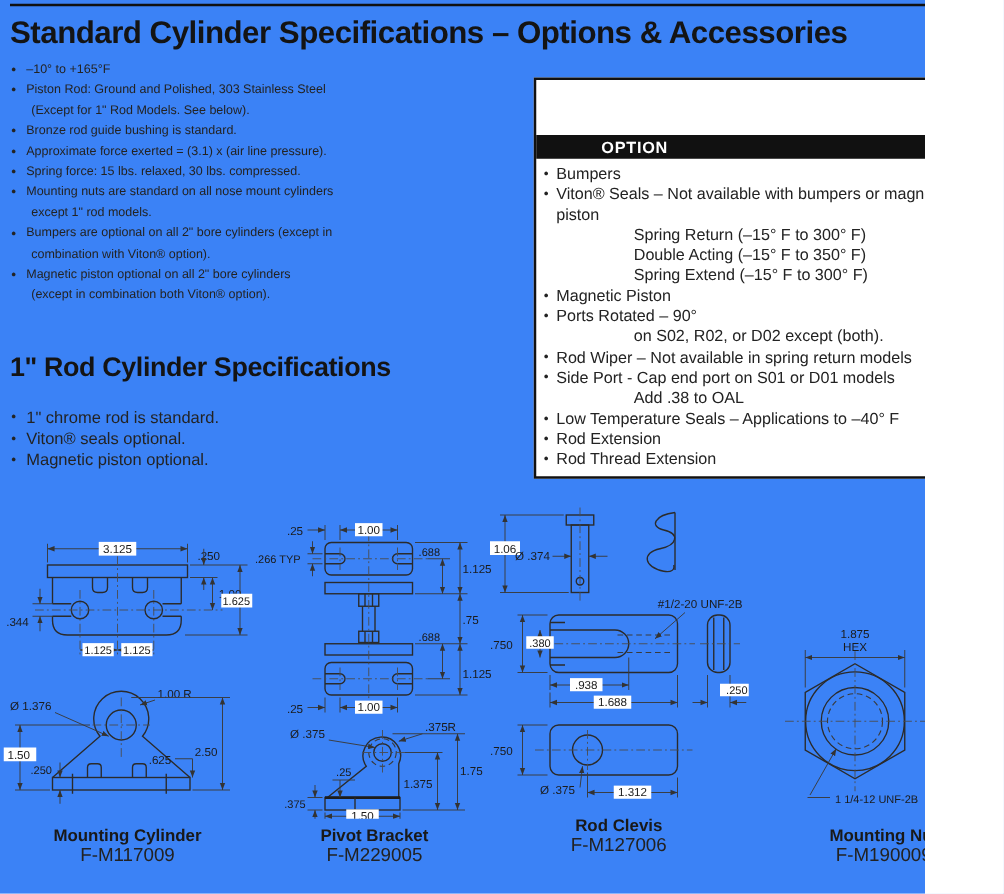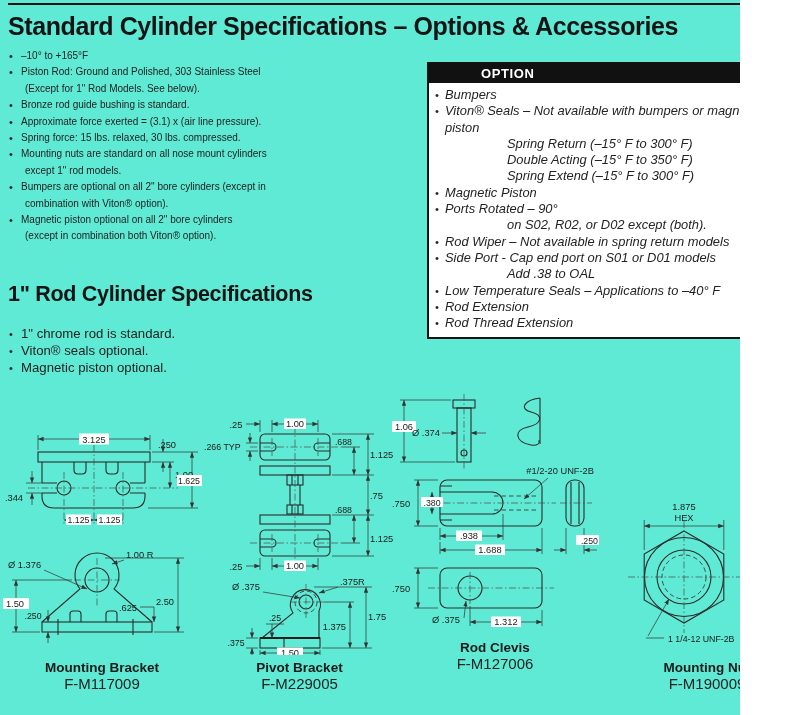--- a/index.html
+++ b/index.html
@@ -1,38 +1,38 @@
 <!DOCTYPE html>
 <html><head>
 <meta charset="utf-8">
 <style>
   * { margin:0; padding:0; box-sizing:border-box; }
   html,body { background:#fff; }
   body { font-family:"Liberation Sans", sans-serif; color:#232323; }
-  #page { position:relative; width:740px; height:715px; background:#5eead4; overflow:hidden; }
+  #page { position:relative; width:740px; height:715px; background:#3b82f6; overflow:hidden; }
 
   .top-rule { position:absolute; left:8px; top:3px; width:782px; border-top:2px solid #111; }
   .top-rule::after { content:""; position:absolute; right:0; top:0; width:2px; height:14px; background:#111; }
 
   .page-title { position:absolute; left:8px; top:12px; font-size:25px; font-weight:bold;
     letter-spacing:-0.4px; color:#141414; white-space:nowrap; }
 
   .spec-list { position:absolute; left:8px; top:48px; width:418px; font-size:10px; line-height:16.4px; }
   .sl { padding-left:13px; position:relative; }
   .sl::before { content:"•"; position:absolute; left:1px; font-size:11px; }
   .sc { padding-left:17px; }
 
   .h2 { position:absolute; left:8px; top:282px; font-size:21.5px; font-weight:bold;
     letter-spacing:-0.3px; color:#141414; white-space:nowrap; }
   .rod-list { position:absolute; left:8px; top:326px; width:400px; font-size:13.2px; line-height:16.9px; }
 
   .option-box { position:absolute; left:427px; top:62px; width:368px; border:2px solid #111; background:#fff; }
   .option-header { background:#111; color:#fff; height:19px; line-height:19px; padding-left:52px;
-    font-size:13px; font-weight:bold; letter-spacing:0.6px; }
-  .option-body { padding:4px 20px 6px 6px; font-size:12.9px; line-height:16.3px;font-style:italic; }
+    font-size:13px; font-weight:bold; letter-spacing:0.6px;margin-top:44px; }
+  .option-body { padding:4px 20px 6px 6px; font-size:12.9px; line-height:16.3px; }
   .ob { padding-left:10px; position:relative; }
   .ob::before { content:"•"; position:absolute; left:0; font-size:11px; }
   .os { padding-left:72px; }
 
   .dgroup { position:absolute; }
   .cap { text-align:center; margin-top:1px; }
   .cap-name { font-size:13.5px; font-weight:bold; color:#191919; }
   .cap-pn { font-size:15px; color:#222; }
 
   svg .ol { stroke:#2b2b2b; stroke-width:1.1; fill:none; }
@@ -165,21 +165,21 @@
       <line class="dl" x1="10" y1="168" x2="70" y2="168"></line>
       <line class="dl" x1="10" y1="220" x2="38" y2="220"></line>
       <line class="dl" x1="14" y1="168" x2="14" y2="220" marker-start="url(#arw)" marker-end="url(#arw)"></line>
       <rect class="wbg" x="1" y="186" width="26" height="11"></rect>
       <text x="13" y="195" text-anchor="middle">1.50</text>
       <text x="31" y="207" text-anchor="middle" class="s">.250</text>
       <line class="dl" x1="46" y1="198" x2="46" y2="210" marker-end="url(#arw)"></line>
       <line class="dl" x1="46" y1="231" x2="46" y2="220" marker-end="url(#arw)"></line>
     </svg>
     <div class="cap">
-      <div class="cap-name">Mounting Bracket</div>
+      <div class="cap-name">Mounting Cylinder</div>
       <div class="cap-pn">F-M117009</div>
     </div>
   </div>
 
   <div class="dgroup" style="left:202px; top:412px; width:195px;">
     <svg width="195" height="243" viewBox="0 0 195 243">
 
       <rect class="ol" x="58" y="22" width="70" height="26" rx="5"></rect>
       <path class="ol" d="M58,31 L70,31 M58,39 L70,39 M128,31 L116,31 M128,39 L116,39"></path>
       <path class="ol" d="M70,31 A4,4 0 0 1 70,39 M116,31 A4,4 0 0 0 116,39"></path>
@@ -258,21 +258,21 @@
       <line class="dl" x1="58" y1="241" x2="118" y2="241" marker-start="url(#arw)" marker-end="url(#arw)"></line>
       <rect class="wbg" x="75" y="235.5" width="26" height="10"></rect>
       <text x="88" y="244" text-anchor="middle">1.50</text>
     </svg>
     <div class="cap">
       <div class="cap-name">Pivot Bracket</div>
       <div class="cap-pn">F-M229005</div>
     </div>
   </div>
 
-  <div class="dgroup" style="left:390px; top:392px; width:210px;">
+  <div class="dgroup" style="left:390px; top:404px; width:210px;">
     <svg width="210" height="243" viewBox="0 0 210 243">
 
       <rect class="ol" x="63" y="8" width="22" height="8"></rect>
       <rect class="ol" x="67" y="16" width="14" height="54"></rect>
       <circle class="ol" cx="74" cy="61" r="3"></circle>
       <line class="cl" x1="74" y1="2" x2="74" y2="78"></line>
       <path class="dl" d="M61,8 L10,8 M65,70 L10,70"></path>
       <line class="dl" x1="14" y1="8" x2="14" y2="70" marker-start="url(#arw)" marker-end="url(#arw)"></line>
       <rect class="wbg" x="2" y="29" width="24" height="11"></rect>
       <text x="14" y="38" text-anchor="middle">1.06</text>

